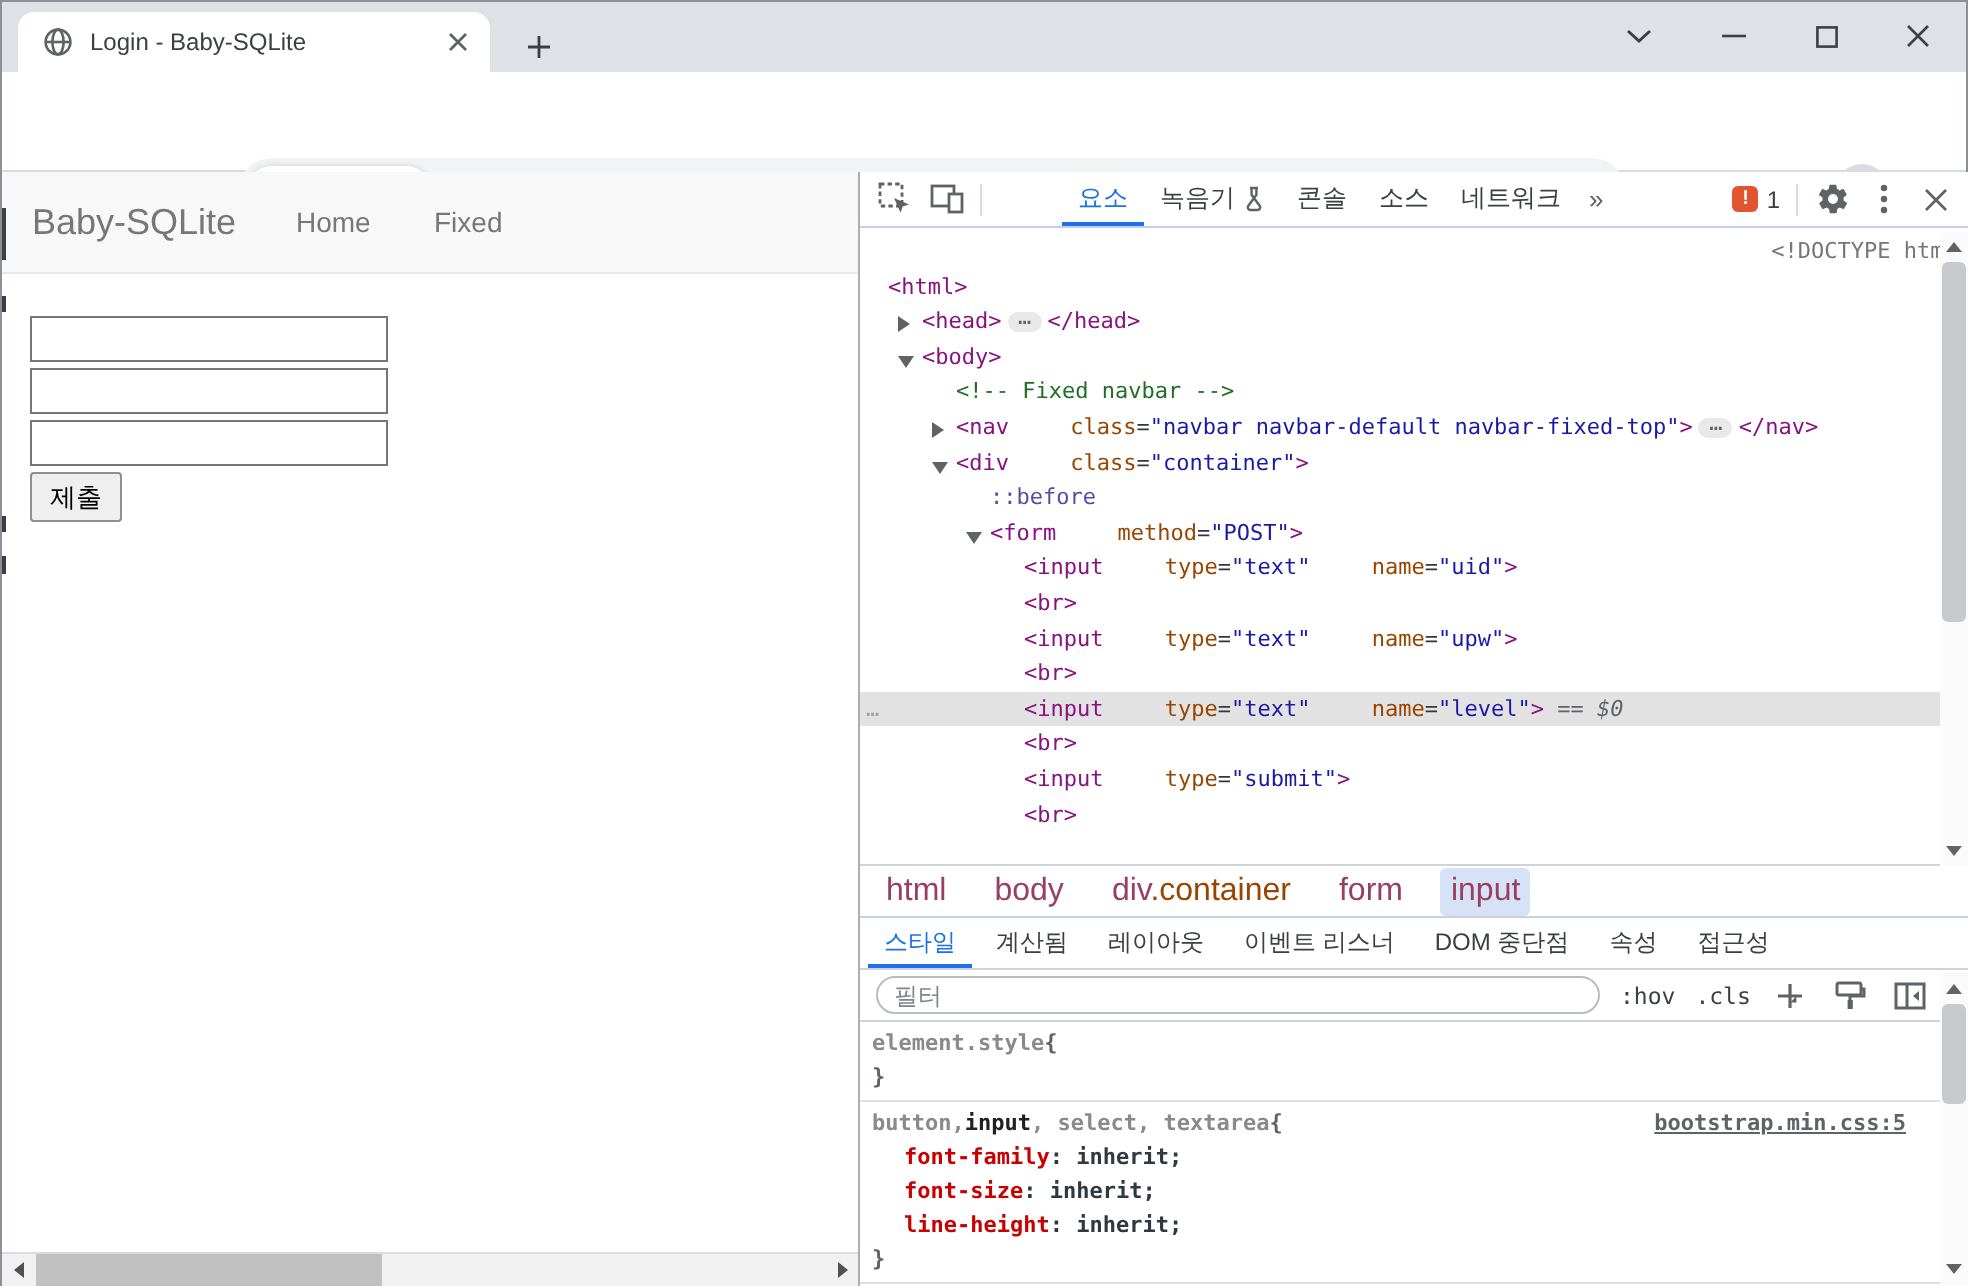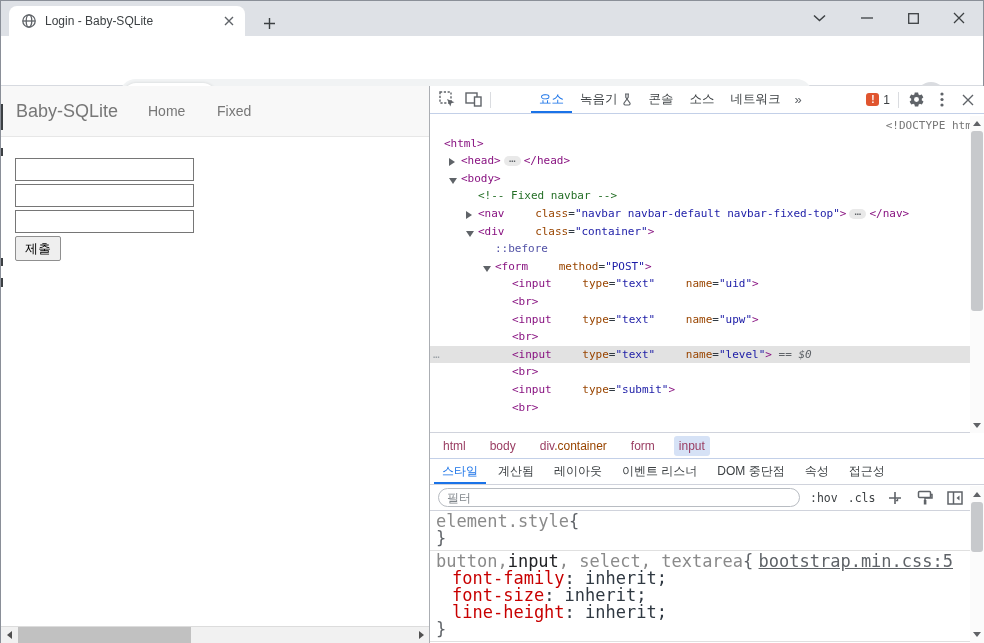--- a/index.html
+++ b/index.html
@@ -74,39 +74,39 @@
   .tk-ps { color:#5050a5; }
   .tk-eq { color:#5f6368; font-style:italic; }
   .epill { display:inline-block; width:17px; height:10px; background:#e9e9e9; border-radius:5px; color:#5f6368; font-size:11px; line-height:6px; text-align:center; vertical-align:middle; margin:0 3px; }
 
   .vscroll { position:absolute; right:1px; width:14px; background:#fbfbfb; }
   .vs-thumb { position:absolute; left:1px; width:12px; background:#c7c9cc; border-radius:3px; }
   .vs-arrow { position:absolute; left:0; width:14px; height:13px; display:flex; align-items:center; justify-content:center; }
 
   
   .crumbs { position:absolute; left:0; top:348px; width:100%; height:25px; display:flex; align-items:center; gap:14px; padding-left:8px; border-bottom:1px solid #c3d0e8; background:#fff; }
-  .crumb { font-size:12px; padding:3px 5px; border-radius:3px; white-space:nowrap; }
+  .crumb { font-size:16px; padding:3px 5px; border-radius:3px; white-space:nowrap; }
   .crumb .cn { color:#9a3e63; }
   .crumb .cc { color:#994500; }
   .crumb.selected { background:#d6e2f6; }
 
   
   .stabs { position:absolute; left:0; top:373px; width:100%; height:26px; display:flex; align-items:center; gap:4px; padding-left:4px; border-bottom:1px solid #d0d3dc; background:#fff; }
   .s-tab { height:25px; line-height:25px; padding:0 8px; font-size:12px; color:#3c4043; white-space:nowrap; }
   .s-tab.active { color:#1a73e8; box-shadow:inset 0 -2px 0 #1a73e8; }
 
   
   .filterrow { position:absolute; left:0; top:399px; width:100%; height:26px; display:flex; align-items:center; border-bottom:1px solid #d0d3dc; background:#fff; padding:0 18px 0 8px; gap:10px; }
   .filter-input { width:362px; height:19px; border:1px solid #b8bcc2; border-radius:10px; font-size:12px; padding:0 8px; color:#8b5cf6; outline:none; flex:none; }
   .filter-input::placeholder { color:#80868b; }
   .tg { font-family:"DejaVu Sans Mono","Liberation Mono",monospace; font-size:11.5px; color:#3c4043; flex:none; }
   .frico { width:20px; height:20px; display:flex; align-items:center; justify-content:center; flex:none; }
 
   
-  .styles { position:absolute; left:0; top:425px; width:100%; height:133px; overflow:hidden; font-family:"DejaVu Sans Mono","Liberation Mono",monospace; font-size:17px; background:#fff; }
+  .styles { position:absolute; left:0; top:425px; width:100%; height:133px; overflow:hidden; font-family:"DejaVu Sans Mono","Liberation Mono",monospace; font-size:11px; background:#fff;font-weight:bold; }
   .rule { border-bottom:1px solid #e0e0e0; padding:2px 0 3px 0; }
   .rule-line { height:17px; line-height:17px; padding-left:6px; display:flex; white-space:nowrap; }
   .prop-line { height:17px; line-height:17px; padding-left:22px; white-space:nowrap; }
   .st-gray { color:#8a8a8a; }
   .st-sel { color:#202124; }
   .st-brace { color:#5f6368; }
   .st-prop { color:#c80000; }
   .st-val { color:#303942; }
   .src-link { margin-left:auto; margin-right:32px; color:#5f6368; text-decoration:underline; }
   svg { display:block; }

